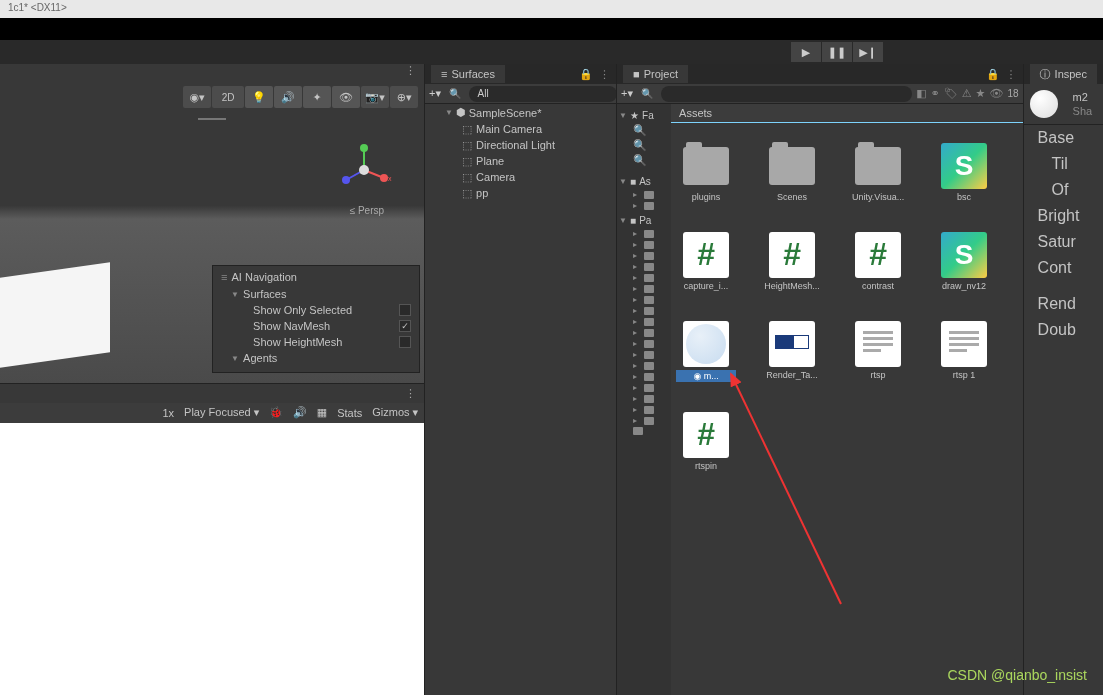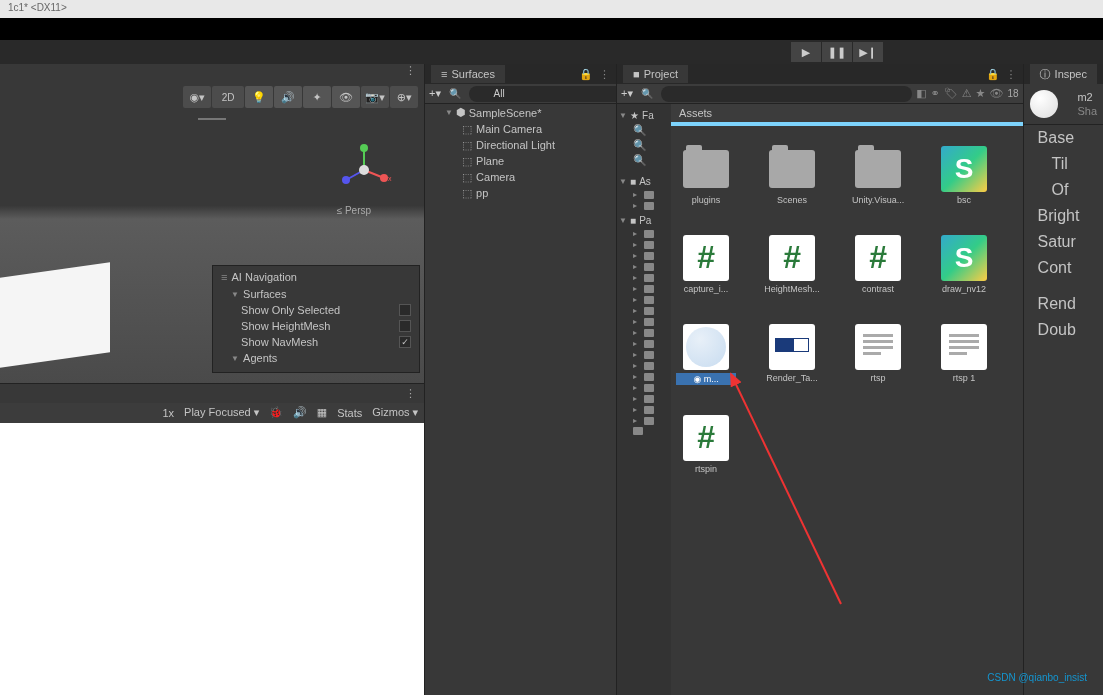--- a/index.html
+++ b/index.html
@@ -25,72 +25,72 @@
 .dots-btn { color: #aaa; padding: 0 4px; cursor: pointer; }
 .scene-buttons { height: 26px; background: #383838; display: flex; justify-content: flex-end; align-items: center; padding: 0 6px; gap: 1px; }
 .tb-btn { width: 28px; height: 22px; background: #4c4c4c; display: flex; align-items: center; justify-content: center; color: #c4c4c4; cursor: pointer; border-radius: 2px; }
 .tb-btn.active { background: #555; }
 .tb-2d { width: 32px; font-size: 10px; }
 
 .viewport { flex: 1; background: #5a5a5a; position: relative; overflow: hidden; }
 .grid-floor { position: absolute; inset: 0; background: linear-gradient(180deg, #383838 0%, #383838 35%, #5c5c5c 40%, #4a4a4a 100%); }
 .white-plane { position: absolute; left: 0; top: 160px; width: 110px; height: 90px; background: #f5f5f5; transform: skewY(-8deg); }
 .gizmo { position: absolute; right: 30px; top: 30px; width: 60px; height: 60px; }
-.persp-label { position: absolute; right: 53px; top: 95px; color: #aaa; font-size: 10px; }
+.persp-label { position: absolute; right: 40px; top: 95px; color: #aaa; font-size: 10px; }
 .handle-bar { position: absolute; top: 8px; left: 50%; transform: translateX(-50%); width: 28px; height: 2px; background: #777; }
 
 .ai-nav-panel { position: absolute; right: 4px; top: 155px; width: 208px; background: #383838; border: 1px solid #222; padding: 2px 0; }
 .ai-nav-title { padding: 3px 8px; color: #c4c4c4; display: flex; align-items: center; gap: 4px; }
 .ai-nav-section { padding: 2px 8px 2px 18px; display: flex; align-items: center; gap: 4px; }
-.ai-nav-item { padding: 2px 8px 2px 28px; display: flex; align-items: center; justify-content: space-between; color: #c4c4c4; cursor: pointer; }
+.ai-nav-item { padding: 2px 8px 2px 40px; display: flex; align-items: center; justify-content: space-between; color: #c4c4c4; cursor: pointer; }
 .checkbox { width: 12px; height: 12px; background: #2a2a2a; border: 1px solid #555; display: flex; align-items: center; justify-content: center; font-size: 9px; }
 .checkbox.checked::after { content: '✓'; color: #c4c4c4; }
 
 .game-toolbar { height: 20px; background: #383838; border-top: 1px solid #222; display: flex; justify-content: flex-end; align-items: center; padding: 0 4px; }
 .game-bar { height: 20px; background: #3c3c3c; display: flex; align-items: center; justify-content: flex-end; padding: 0 6px; gap: 10px; color: #c4c4c4; }
 .game-view { flex: 1; background: #fff; }
 
 .tree-item { padding: 2px 4px; display: flex; align-items: center; gap: 3px; cursor: pointer; white-space: nowrap; }
 .tree-indent-1 { padding-left: 20px; }
 .tree-indent-2 { padding-left: 36px; }
 .foldout { color: #888; font-size: 8px; width: 8px; }
 .obj-icon { width: 12px; height: 12px; display: flex; align-items: center; justify-content: center; color: #aaa; }
 
-.search-input { flex: 1; background: #2a2a2a; border: none; border-radius: 10px; height: 16px; padding: 0 24px; color: #ccc; font-size: 10px; }
+.search-input { flex: 1; background: #2a2a2a; border: none; border-radius: 10px; height: 16px; padding: 0 8px; color: #ccc; font-size: 10px; }
 .search-icon { color: #888; font-size: 10px; padding: 0 4px; }
 
 .project-body { flex: 1; display: flex; overflow: hidden; }
 .project-tree { width: 54px; background: #333; padding-top: 4px; overflow: hidden; }
 .project-tree .tree-item { font-size: 10px; padding-left: 2px; overflow: hidden; }
 .folder-tree-item { padding: 1px 4px 1px 16px; display: flex; align-items: center; gap: 3px; color: #aaa; }
 .folder-icon-sm { width: 10px; height: 8px; background: #888; border-radius: 1px; }
 
 .assets-area { flex: 1; background: #383838; display: flex; flex-direction: column; position: relative; }
-.assets-header { background: #3c3c3c; padding: 3px 8px; color: #c4c4c4; border-bottom: 4px solid #7dd3fc; }
+.assets-header { background: #3c3c3c; padding: 3px 8px; color: #c4c4c4; border-bottom: 1px solid #7dd3fc; }
 .assets-grid { padding: 20px 10px; display: flex; flex-wrap: wrap; gap: 30px 36px; align-content: flex-start; }
 .asset-item { width: 50px; display: flex; flex-direction: column; align-items: center; gap: 4px; cursor: pointer; }
 .asset-thumb { width: 50px; height: 45px; display: flex; align-items: center; justify-content: center; }
 .asset-label { font-size: 9px; color: #c4c4c4; text-align: center; white-space: nowrap; overflow: hidden; text-overflow: ellipsis; width: 60px; }
 .asset-item.selected .asset-label { background: #3a72b0; color: #fff; padding: 1px 0; }
 
 .folder-thumb { width: 46px; height: 38px; background: #a8a8a8; border-radius: 3px; position: relative; }
 .folder-thumb::before { content: ''; position: absolute; top: -5px; left: 3px; width: 16px; height: 6px; background: #a8a8a8; border-radius: 2px 2px 0 0; }
 .shader-thumb { width: 46px; height: 46px; background: #fff; border-radius: 3px; display: flex; align-items: center; justify-content: center; color: #2a7a3a; font-size: 32px; font-weight: bold; }
 .s-thumb { width: 46px; height: 46px; background: linear-gradient(135deg, #3ac 0%, #3c8 50%, #fc4 100%); border-radius: 3px; display: flex; align-items: center; justify-content: center; color: #fff; font-size: 28px; font-weight: bold; }
 .material-thumb { width: 46px; height: 46px; background: #fff; border-radius: 3px; display: flex; align-items: center; justify-content: center; }
 .sphere { width: 40px; height: 40px; background: radial-gradient(circle at 35% 30%, #e8f0f8, #c8dcf0); border-radius: 50%; }
 .rt-thumb { width: 46px; height: 46px; background: #fff; border-radius: 3px; padding: 14px 6px; }
 .rt-bar { width: 100%; height: 14px; background: linear-gradient(90deg, #1a3a7a 55%, #fff 55%); border: 1px solid #1a3a7a; }
 .text-thumb { width: 46px; height: 46px; background: #fff; border-radius: 3px; padding: 10px 8px; display: flex; flex-direction: column; gap: 3px; }
 .text-line { height: 3px; background: #aaa; }
 .text-line.short { width: 60%; }
 
 .arrow-annotation { position: absolute; pointer-events: none; }
 
-.inspector-header { padding: 6px; display: flex; align-items: center; gap: 15px; justify-content: space-between; }
+.inspector-header { padding: 6px; display: flex; align-items: center; gap: 15px; }
 .insp-sphere { width: 28px; height: 28px; background: radial-gradient(circle at 35% 30%, #fff, #ddd); border-radius: 50%; }
 .insp-row { padding: 4px 8px 4px 14px; display: flex; color: #c4c4c4; font-size: 16px; }
 .proj-icons { display: flex; gap: 4px; align-items: center; color: #888; }
 .star { color: #888; }
 .count-badge { color: #aaa; font-size: 10px; }
 
 svg.gizmo-svg line { stroke-width: 2; }
 </style>
 </head>
 <body>
@@ -142,26 +142,26 @@
           </div>
         <div class="ai-nav-section">
             <span class="foldout">▼</span>
             <span>Surfaces</span>
           </div>
         <div class="ai-nav-item">
             <span>Show Only Selected</span>
             <span class="checkbox"></span>
           </div>
         <div class="ai-nav-item">
+            <span>Show NavMesh</span>
+            <span class="checkbox checked"></span>
+          </div>
+        <div class="ai-nav-item">
             <span>Show HeightMesh</span>
             <span class="checkbox"></span>
-          </div>
-        <div class="ai-nav-item">
-            <span>Show NavMesh</span>
-            <span class="checkbox checked"></span>
           </div>
         <div class="ai-nav-section">
             <span class="foldout">▼</span>
             <span>Agents</span>
           </div>
         <div class="ai-nav-item"></div>
 
       </div>
     </div>
     <div class="game-toolbar">
@@ -468,13 +468,13 @@
     <div class="insp-row" style="padding-left:28px">Of</div>
     <div class="insp-row">Bright</div>
     <div class="insp-row">Satur</div>
     <div class="insp-row">Cont</div>
     <div style="height:10px"></div>
     <div class="insp-row">Rend</div>
     <div class="insp-row">Doub</div>
   </div>
 </div>
 
-<div style="position:absolute;bottom:12px;right:16px;color:#0ea5e9;font-size:10px;opacity:0.85">CSDN @qianbo_insist</div>
+<div style="position:absolute;bottom:12px;right:16px;color:#bef264;font-size:14px;opacity:0.85">CSDN @qianbo_insist</div>
 
 </body></html>

